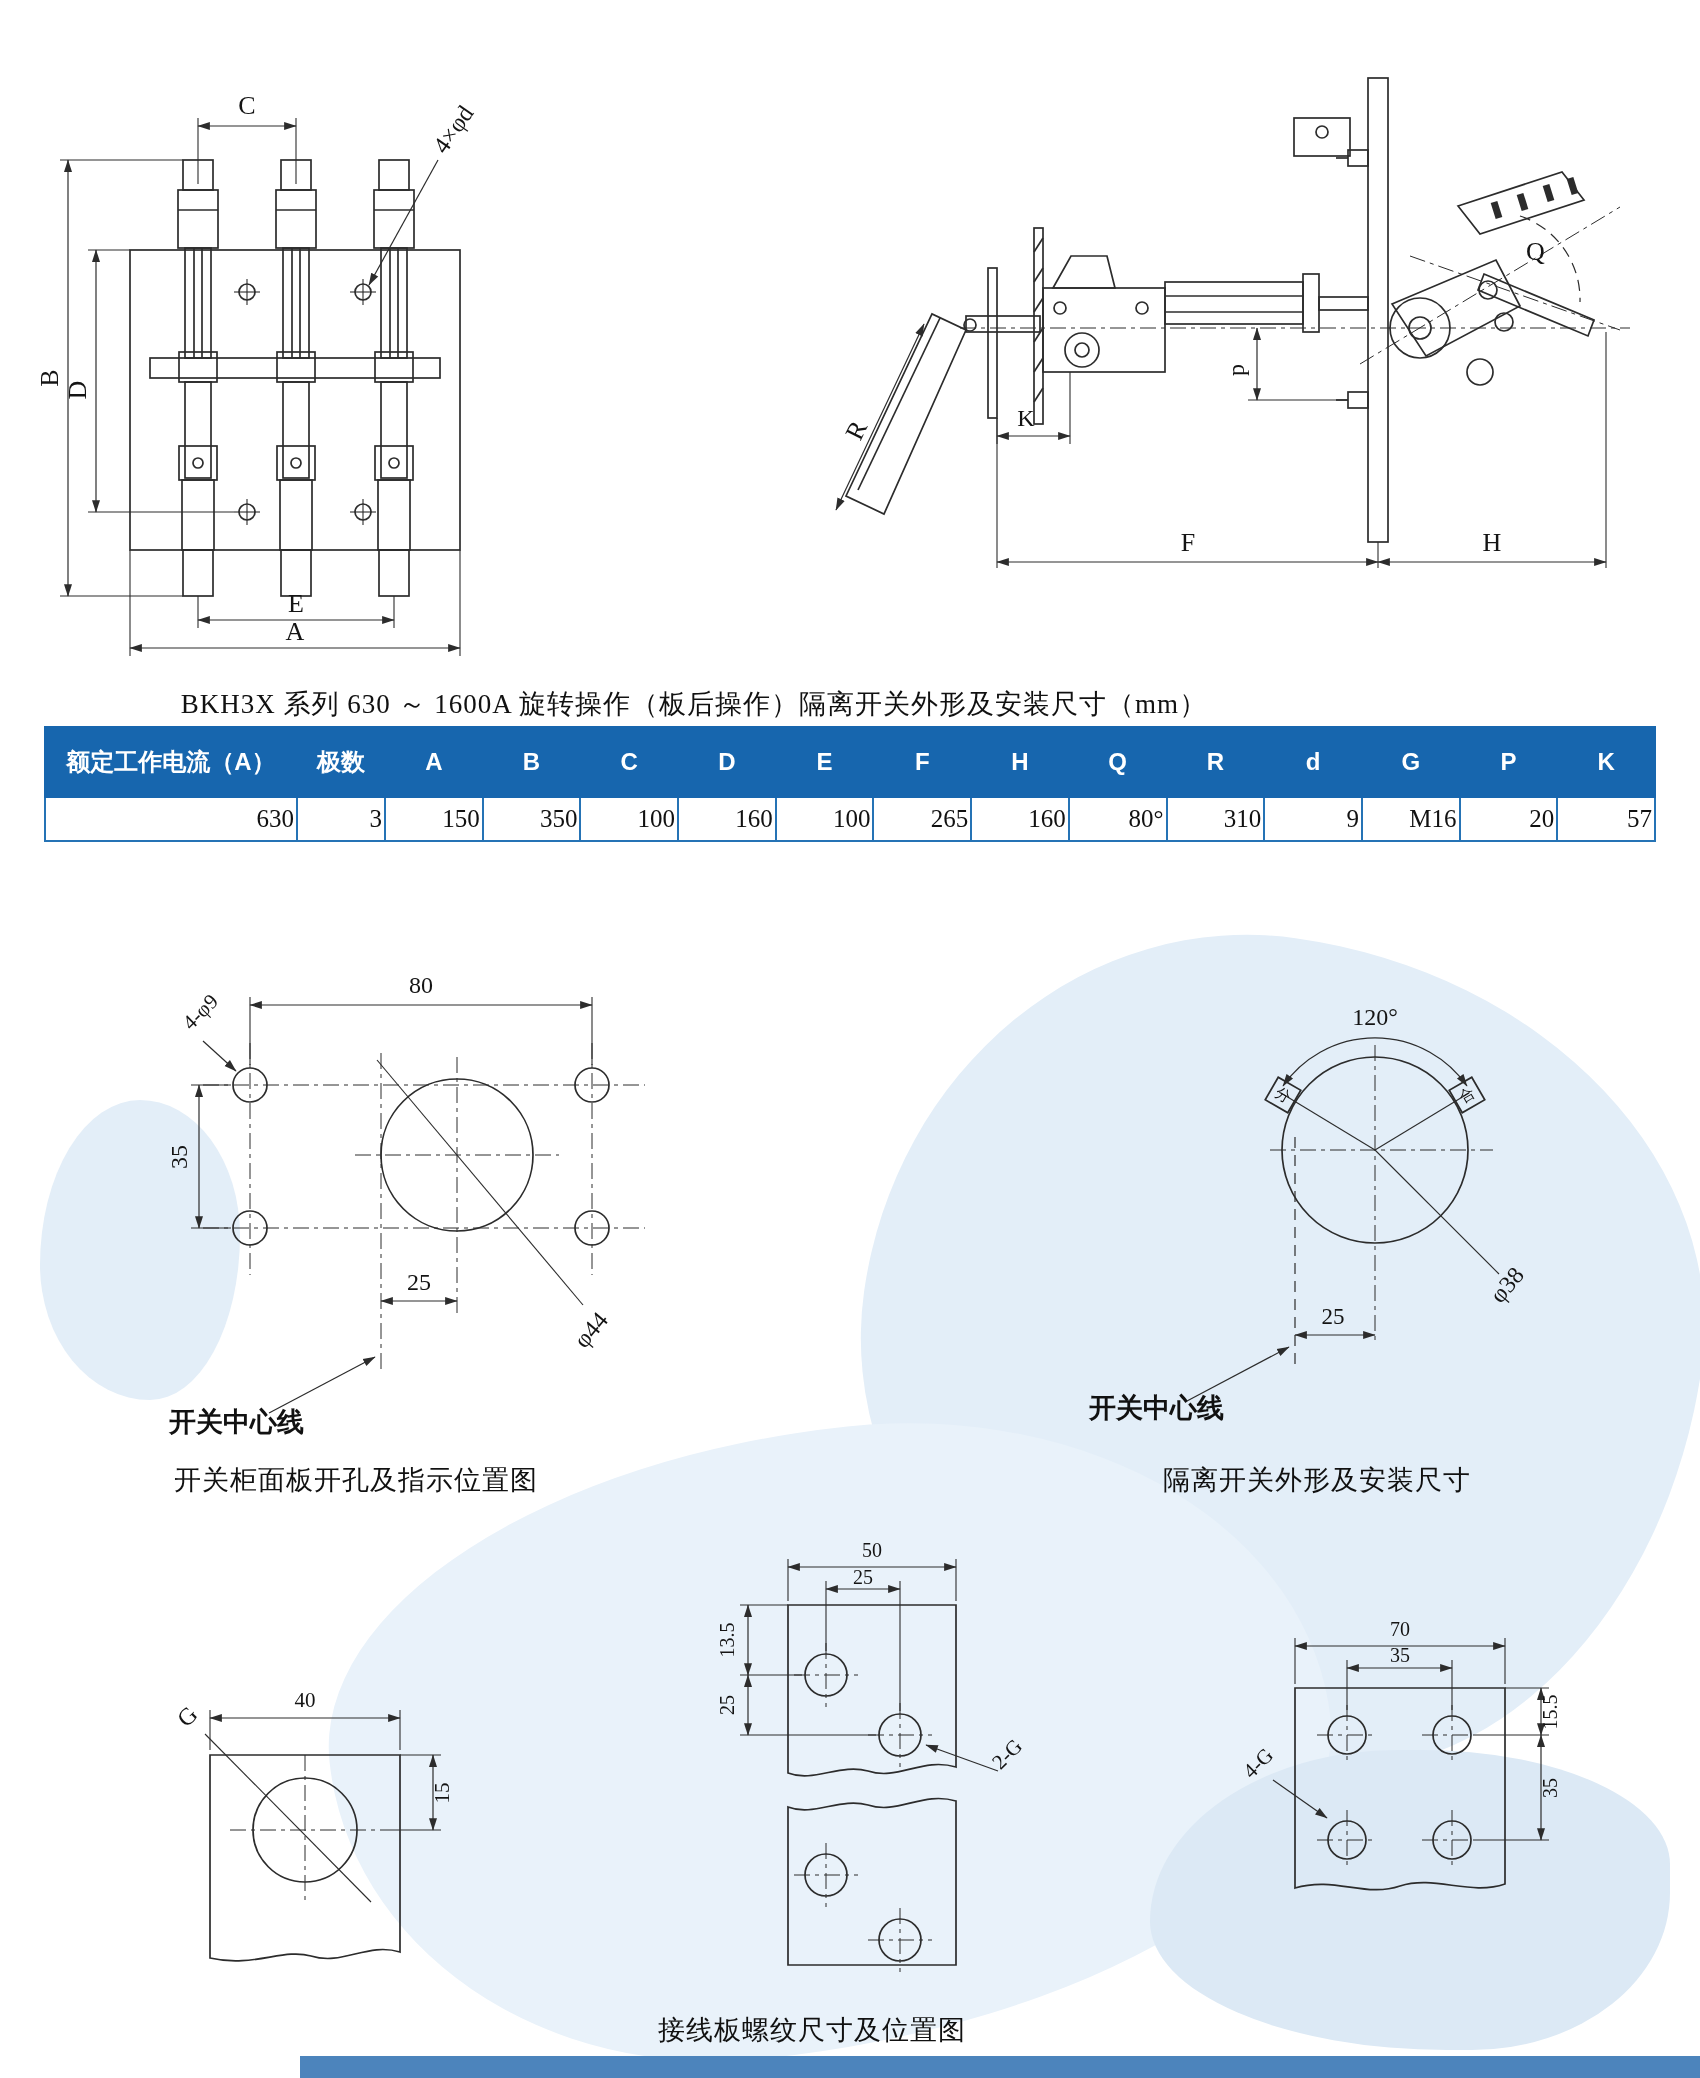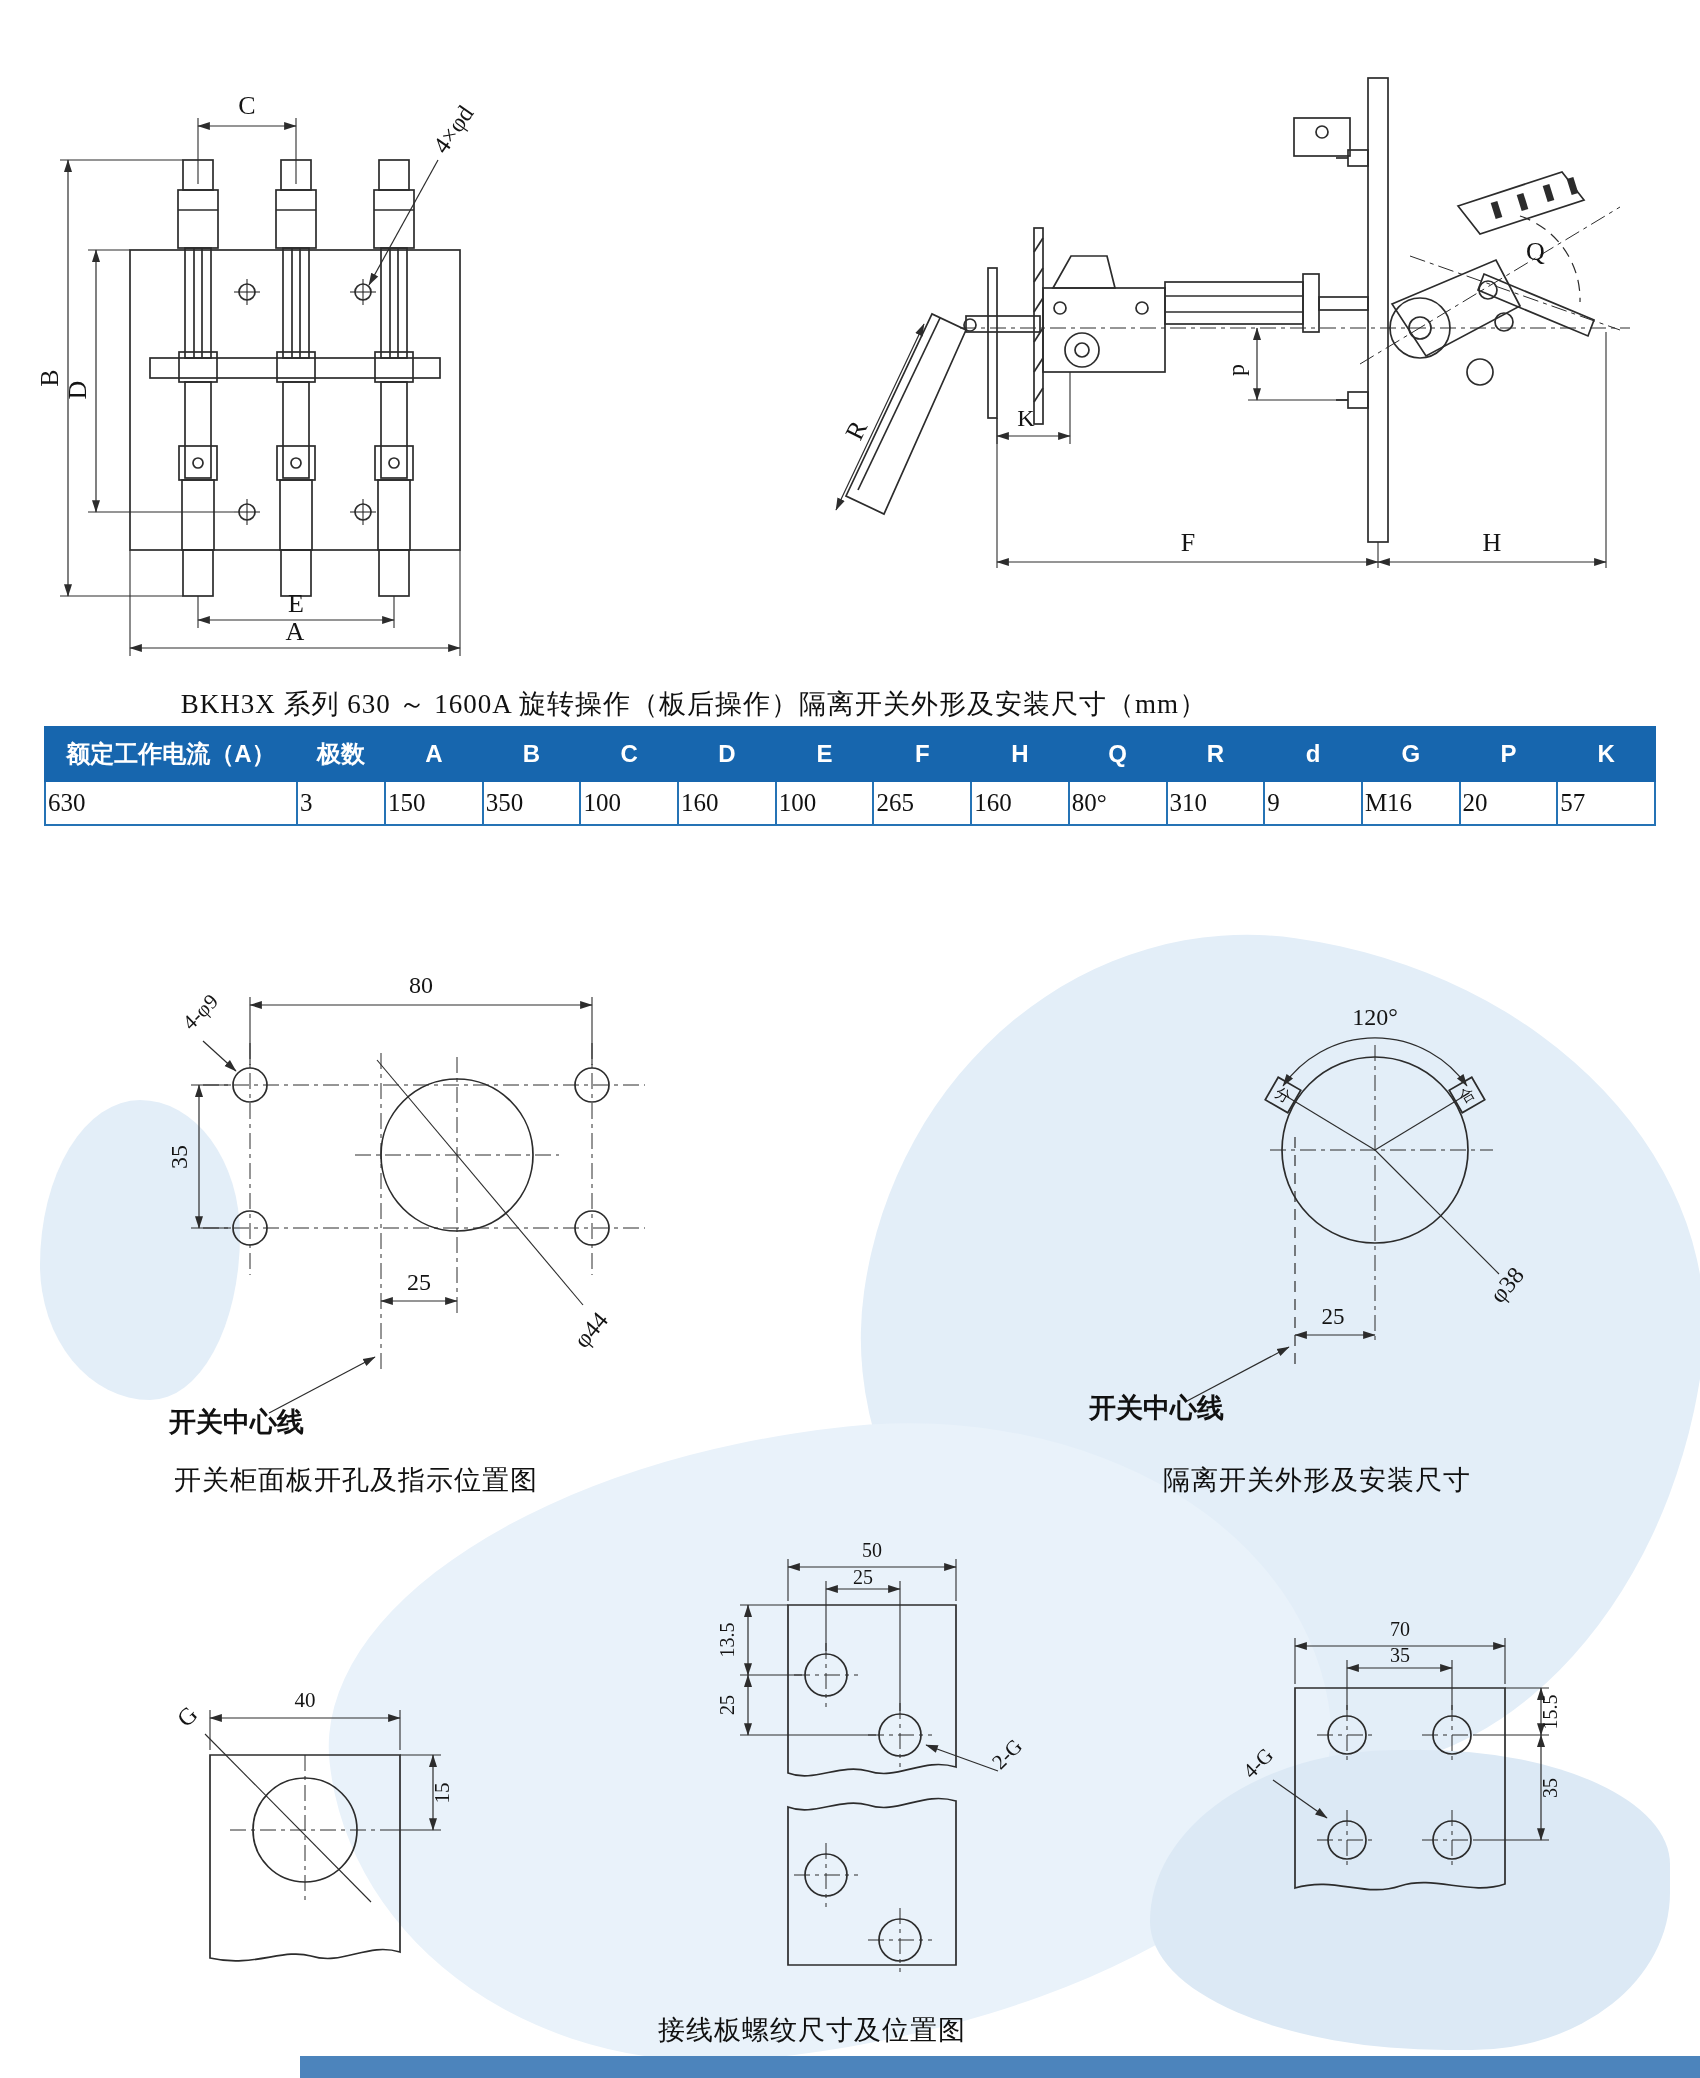--- a/index.html
+++ b/index.html
@@ -14,22 +14,22 @@
   .diml { stroke:#2c2c2c; fill:none; stroke-width:1.2; }
   text  { font-family:"Liberation Serif",serif; fill:#141414; }
   .t26{font-size:26px} .t24{font-size:24px} .t23{font-size:23px} .t21{font-size:21px} .t20{font-size:20px}
   .cjk  { font-family:"Liberation Sans",sans-serif; font-weight:bold; font-size:27px; fill:#111; }
   .cap  { position:absolute; font-family:"Liberation Serif",serif; font-size:27px; color:#111; letter-spacing:1px; }
   .cap-main { top:686px; left:0; width:1388px; text-align:center; }
   .cap-panel { top:1462px; left:163px;margin-left:11px; }
   .cap-mech  { top:1462px; left:1163px; }
   .cap-term  { top:2012px; left:0; width:1624px; text-align:center; }
   table.spec { position:absolute; left:44px; top:726px; width:1612px; border-collapse:collapse; table-layout:fixed; background:#fff; }
-  table.spec th { background:#1766ae; color:#fff; font-size:24px; font-weight:bold; border:2px solid #1766ae; padding:10px 2px; font-family:"Liberation Sans",sans-serif; }
-  table.spec td { border:2px solid #2573b5; text-align:left; font-size:25px; font-family:"Liberation Serif",serif; color:#111; padding:7px 2px; background:#fff; }
+  table.spec th { background:#1766ae; color:#fff; font-size:24px; font-weight:bold; border:2px solid #1766ae; padding:18px 2px; font-family:"Liberation Sans",sans-serif; }
+  table.spec td { border:2px solid #2573b5; text-align:right; font-size:25px; font-family:"Liberation Serif",serif; color:#111; padding:7px 2px; background:#fff; }
   .band { position:absolute; left:300px; top:2056px; width:1400px; height:22px; background:#4c84bc; }
   .blob1 { left:860px;  top:940px;  width:840px;  height:820px; background:#e3eef8; border-radius:45% 55% 40% 60% / 50% 45% 55% 50%; transform:rotate(8deg); }
   .blob2 { left:330px;  top:1430px; width:1000px; height:620px; background:#e9f2fa; border-radius:55% 45% 60% 40% / 45% 55% 45% 55%; transform:rotate(-6deg); }
   .blob3 { left:40px;   top:1100px; width:200px;  height:300px; background:#e3eef8; border-radius:50% 50% 45% 55% / 55% 45% 55% 45%; }
   .blob4 { left:1150px; top:1750px; width:520px;  height:300px; background:#dce9f5; border-radius:50% 50% 40% 60% / 60% 40% 55% 45%; }
 </style>
 </head>
 <body>
 
 <div>

